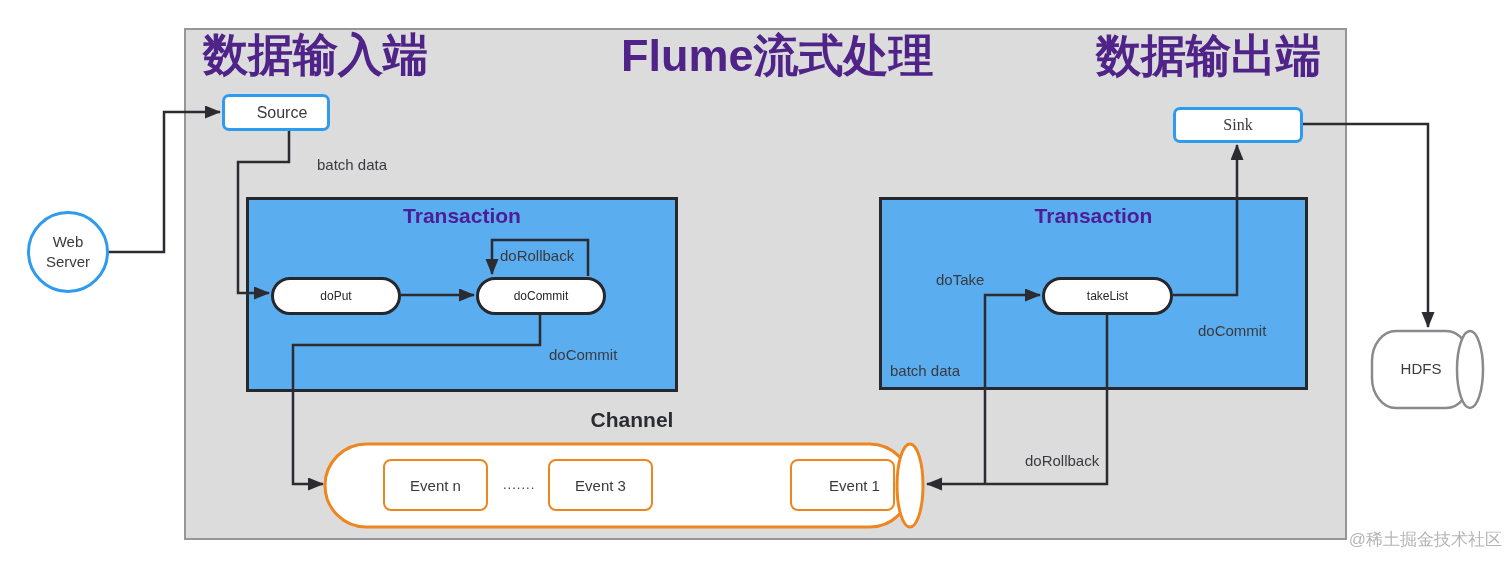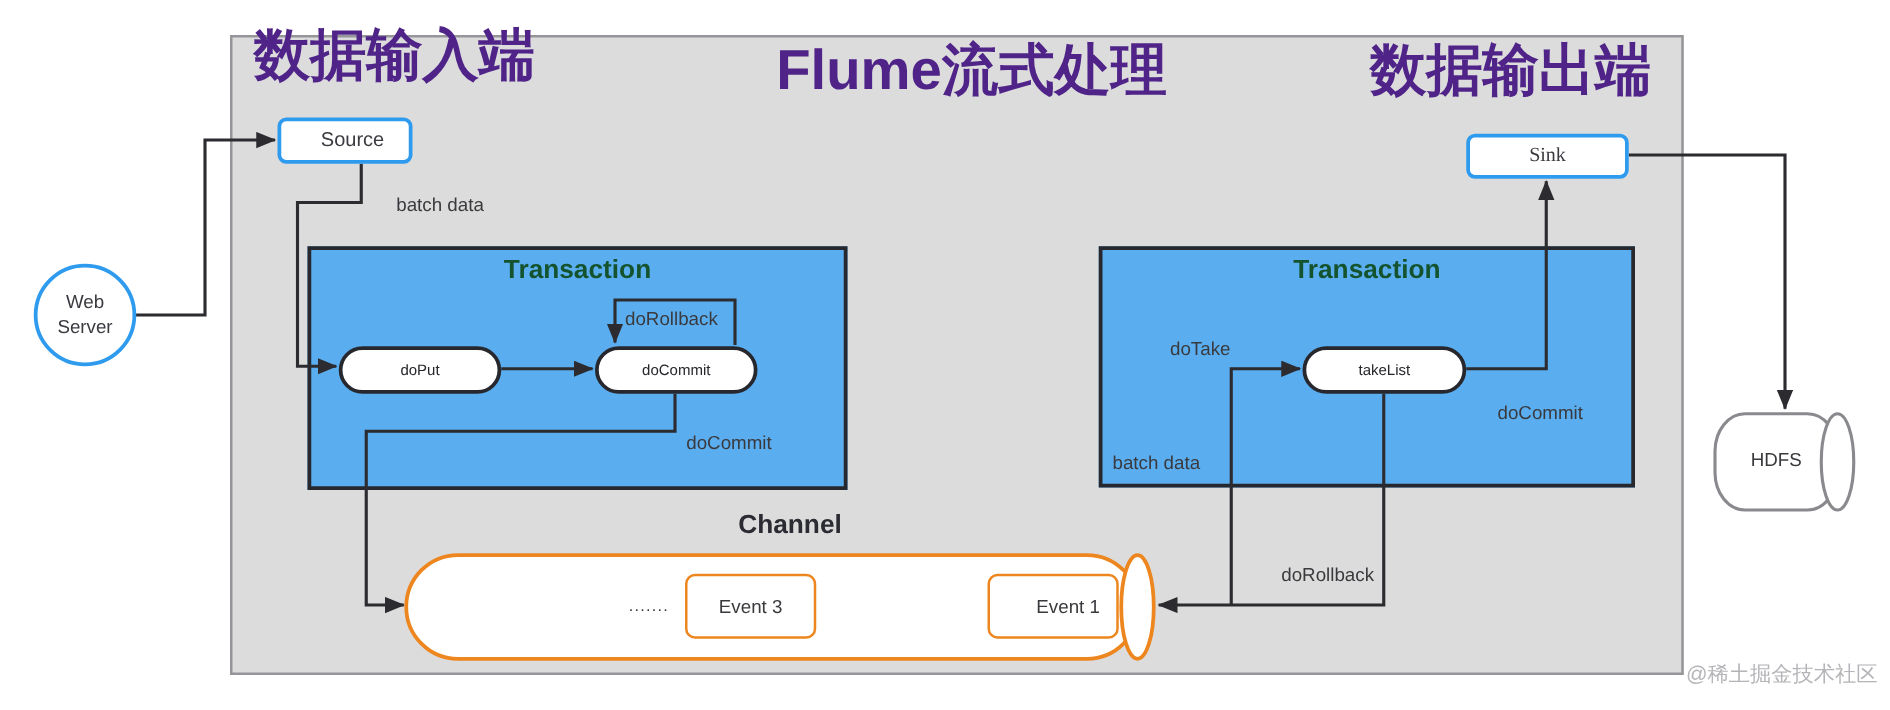--- a/index.html
+++ b/index.html
@@ -30,21 +30,21 @@
     display:flex;align-items:center;justify-content:center;text-align:center;
     font-size:15px;line-height:1.35;color:#3a3a40;
   }
   #webserver span{display:block;width:56px;}
   
   .transaction{
     background:#5aaef0;border:3px solid #27272e;box-sizing:border-box;
   }
   .tx-title{
     position:absolute;left:0;right:0;top:4px;text-align:center;
-    font-size:21px;font-weight:700;color:#14532d;
+    font-size:21px;font-weight:700;color:#4c1d95;
   }
   
   .op-node{
     background:#ffffff;border:3px solid #27272e;border-radius:19px;box-sizing:border-box;
     display:flex;align-items:center;justify-content:center;
     font-size:12px;color:#26262b;
   }
   
   .event-box{
     background:#ffffff;border:2.5px solid #ed861f;border-radius:8px;box-sizing:border-box;
@@ -60,21 +60,21 @@
   #wires{left:0;top:0;width:1512px;height:568px;pointer-events:none;}
   .z1{z-index:1;} .z2{z-index:2;} .z3{z-index:3;} .z4{z-index:4;}
 </style>
 </head>
 <body>
 
 <div id="stage">
 
   <div id="panel" class="abs z1"></div>
 
-  <div class="abs big-title z3" style="left:203px;top:21px;">数据输入端</div>
+  <div class="abs big-title z3" style="left:203px;top:32px;">数据输入端</div>
   <div class="abs big-title z3" style="left:621px;top:33px;">Flume流式处理</div>
   <div class="abs big-title z3" style="left:1096px;top:33px;">数据输出端</div>
 
   <div class="abs transaction z2" style="left:246px;top:197px;width:432px;height:195px;">
     <div class="tx-title">Transaction</div>
   </div>
   <div class="abs transaction z2" style="left:879px;top:197px;width:429px;height:193px;">
     <div class="tx-title">Transaction</div>
   </div>
 
@@ -130,20 +130,23 @@
 
   <div class="abs small-label z4" style="left:317px;top:156px;">batch data</div>
   <div class="abs small-label z4" style="left:500px;top:247px;">doRollback</div>
   <div class="abs small-label z4" style="left:549px;top:346px;">doCommit</div>
   <div class="abs small-label z4" style="left:936px;top:271px;">doTake</div>
   <div class="abs small-label z4" style="left:890px;top:362px;">batch data</div>
   <div class="abs small-label z4" style="left:1198px;top:322px;">doCommit</div>
   <div class="abs small-label z4" style="left:1025px;top:452px;">doRollback</div>
 
   <div class="abs bold-label z4" style="left:584px;top:408px;width:96px;text-align:center;">Channel</div>
+  <div class="abs event-box z4" style="left:383px;top:459px;width:105px;height:52px;">
+    <span>Event n</span>
+  </div>
   <div id="dots" class="abs z4" style="left:503px;top:477px;">.......</div>
   <div class="abs event-box z4" style="left:548px;top:459px;width:105px;height:52px;">
     <span>Event 3</span>
   </div>
   <div class="abs event-box z4" style="left:790px;top:459px;width:105px;height:52px;padding-left:24px;">
     <span>Event 1</span>
   </div>
 
   <div id="watermark" class="abs z4">@稀土掘金技术社区</div>
 

